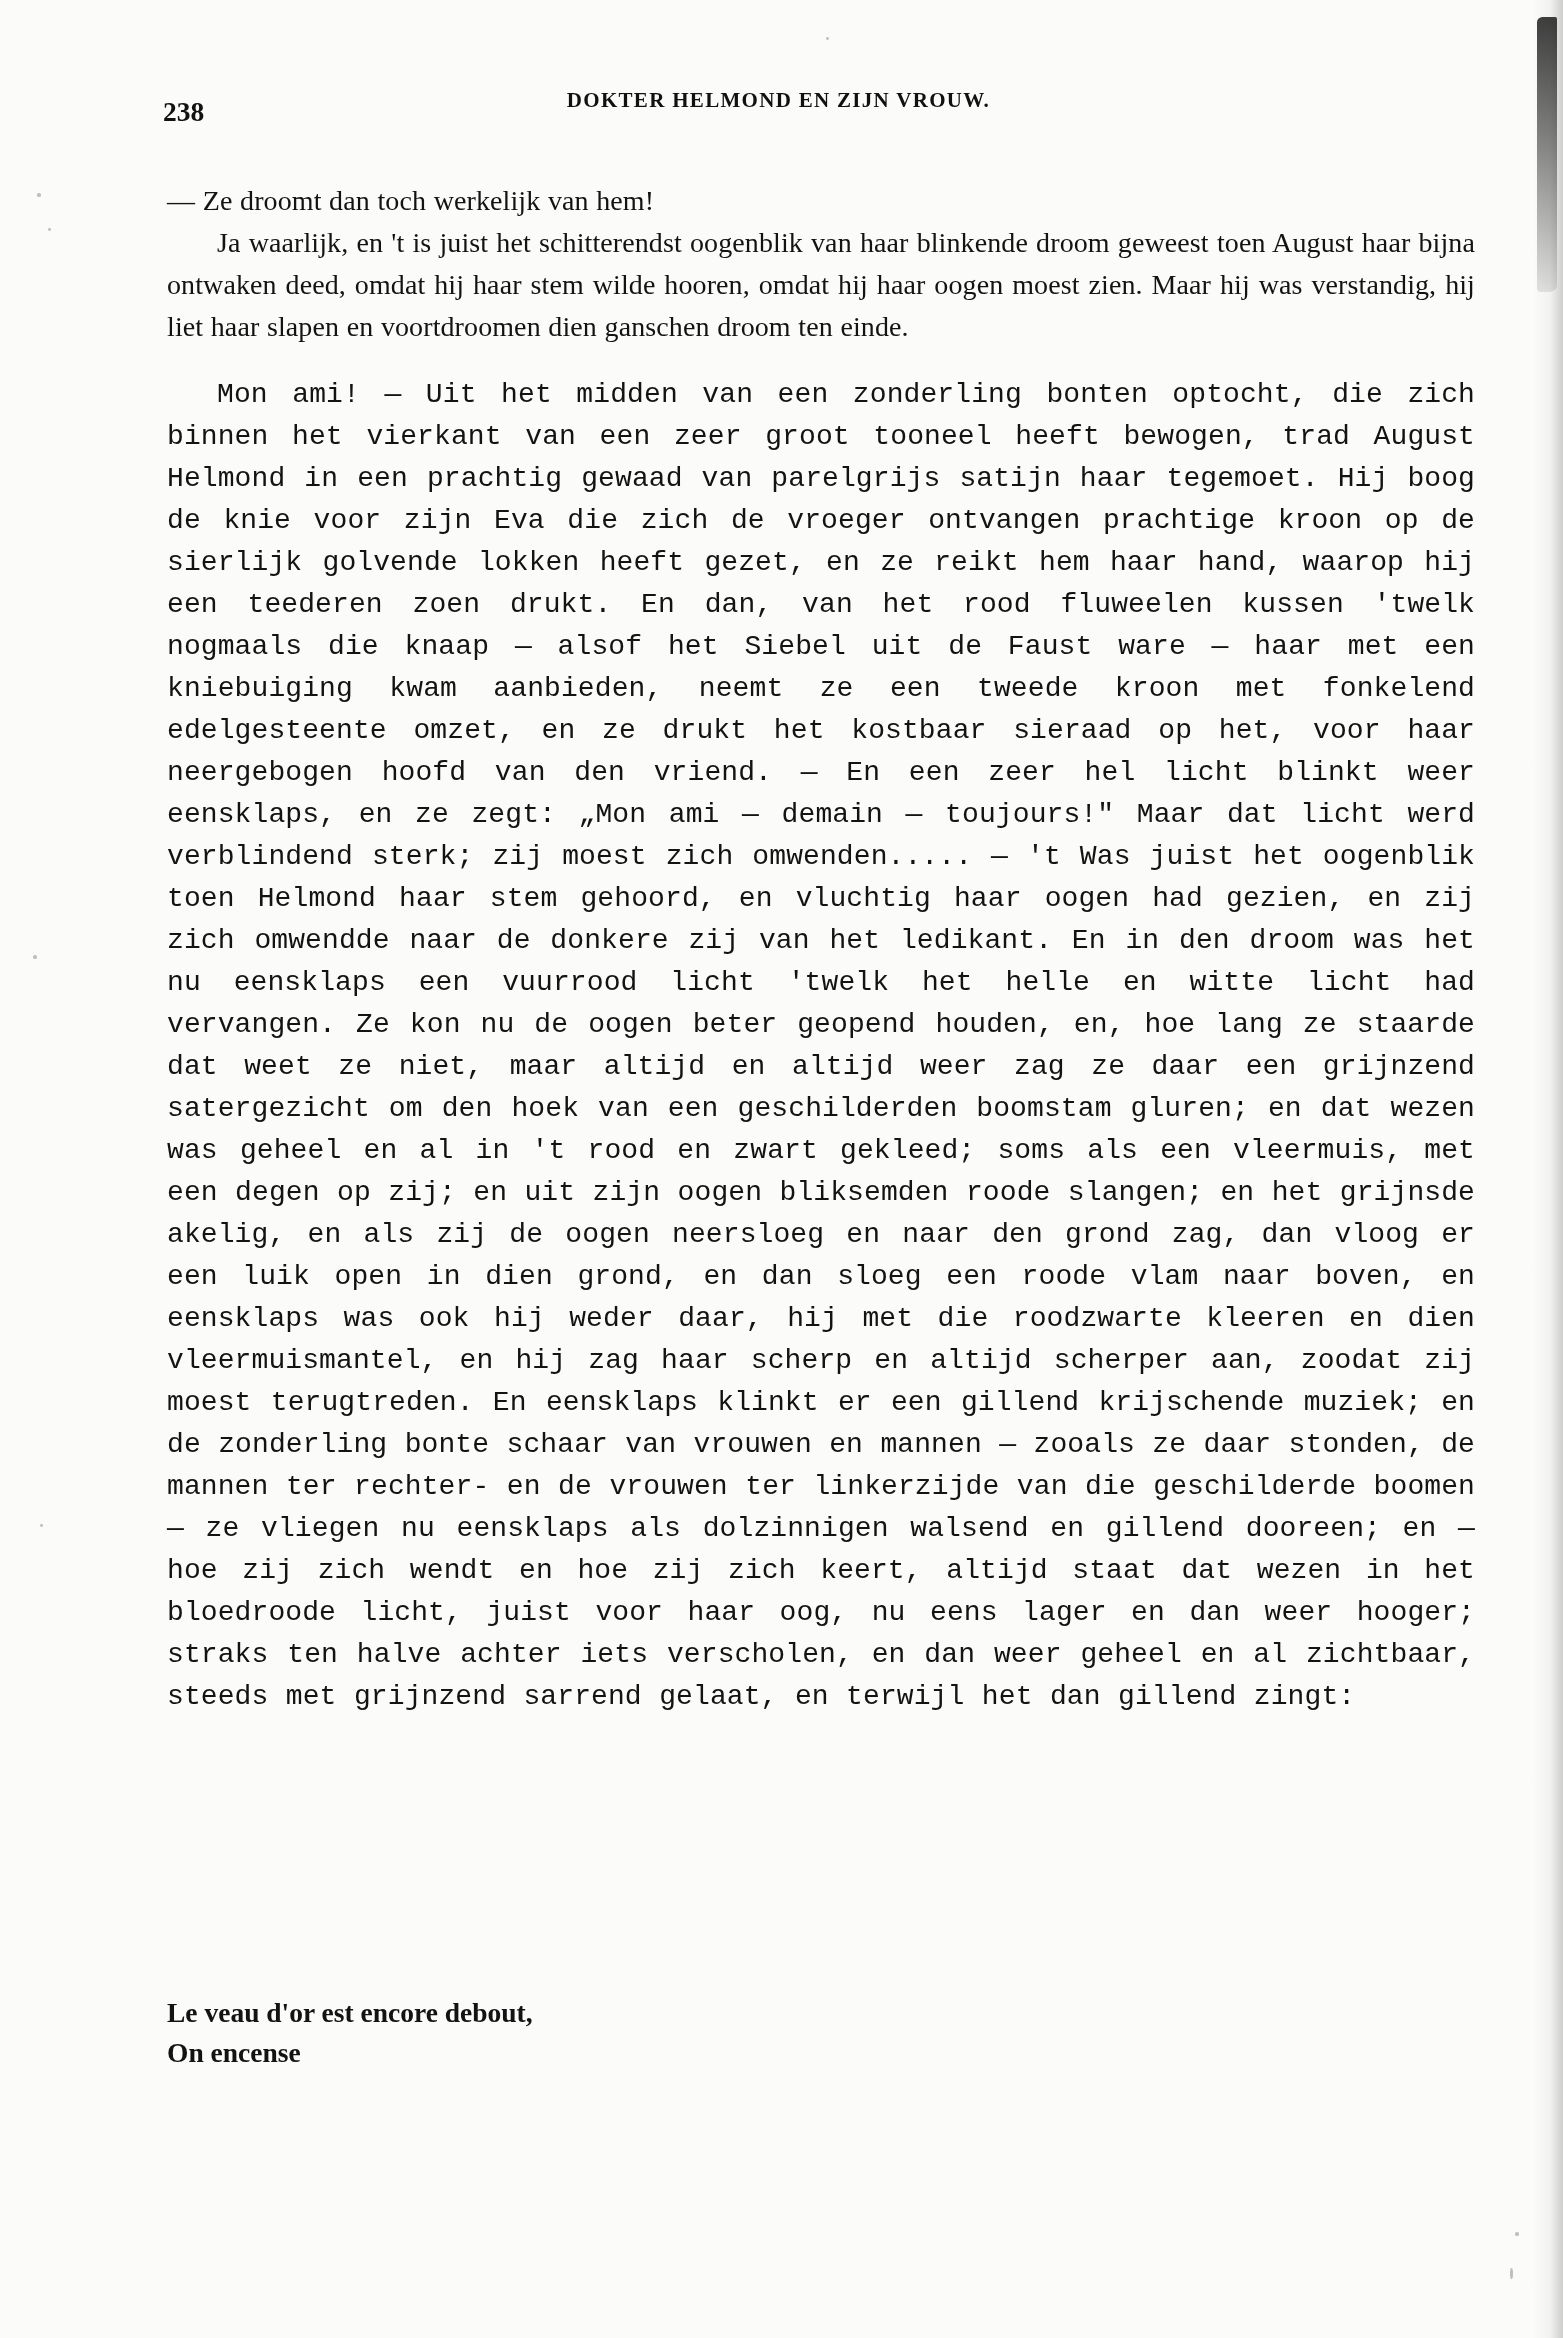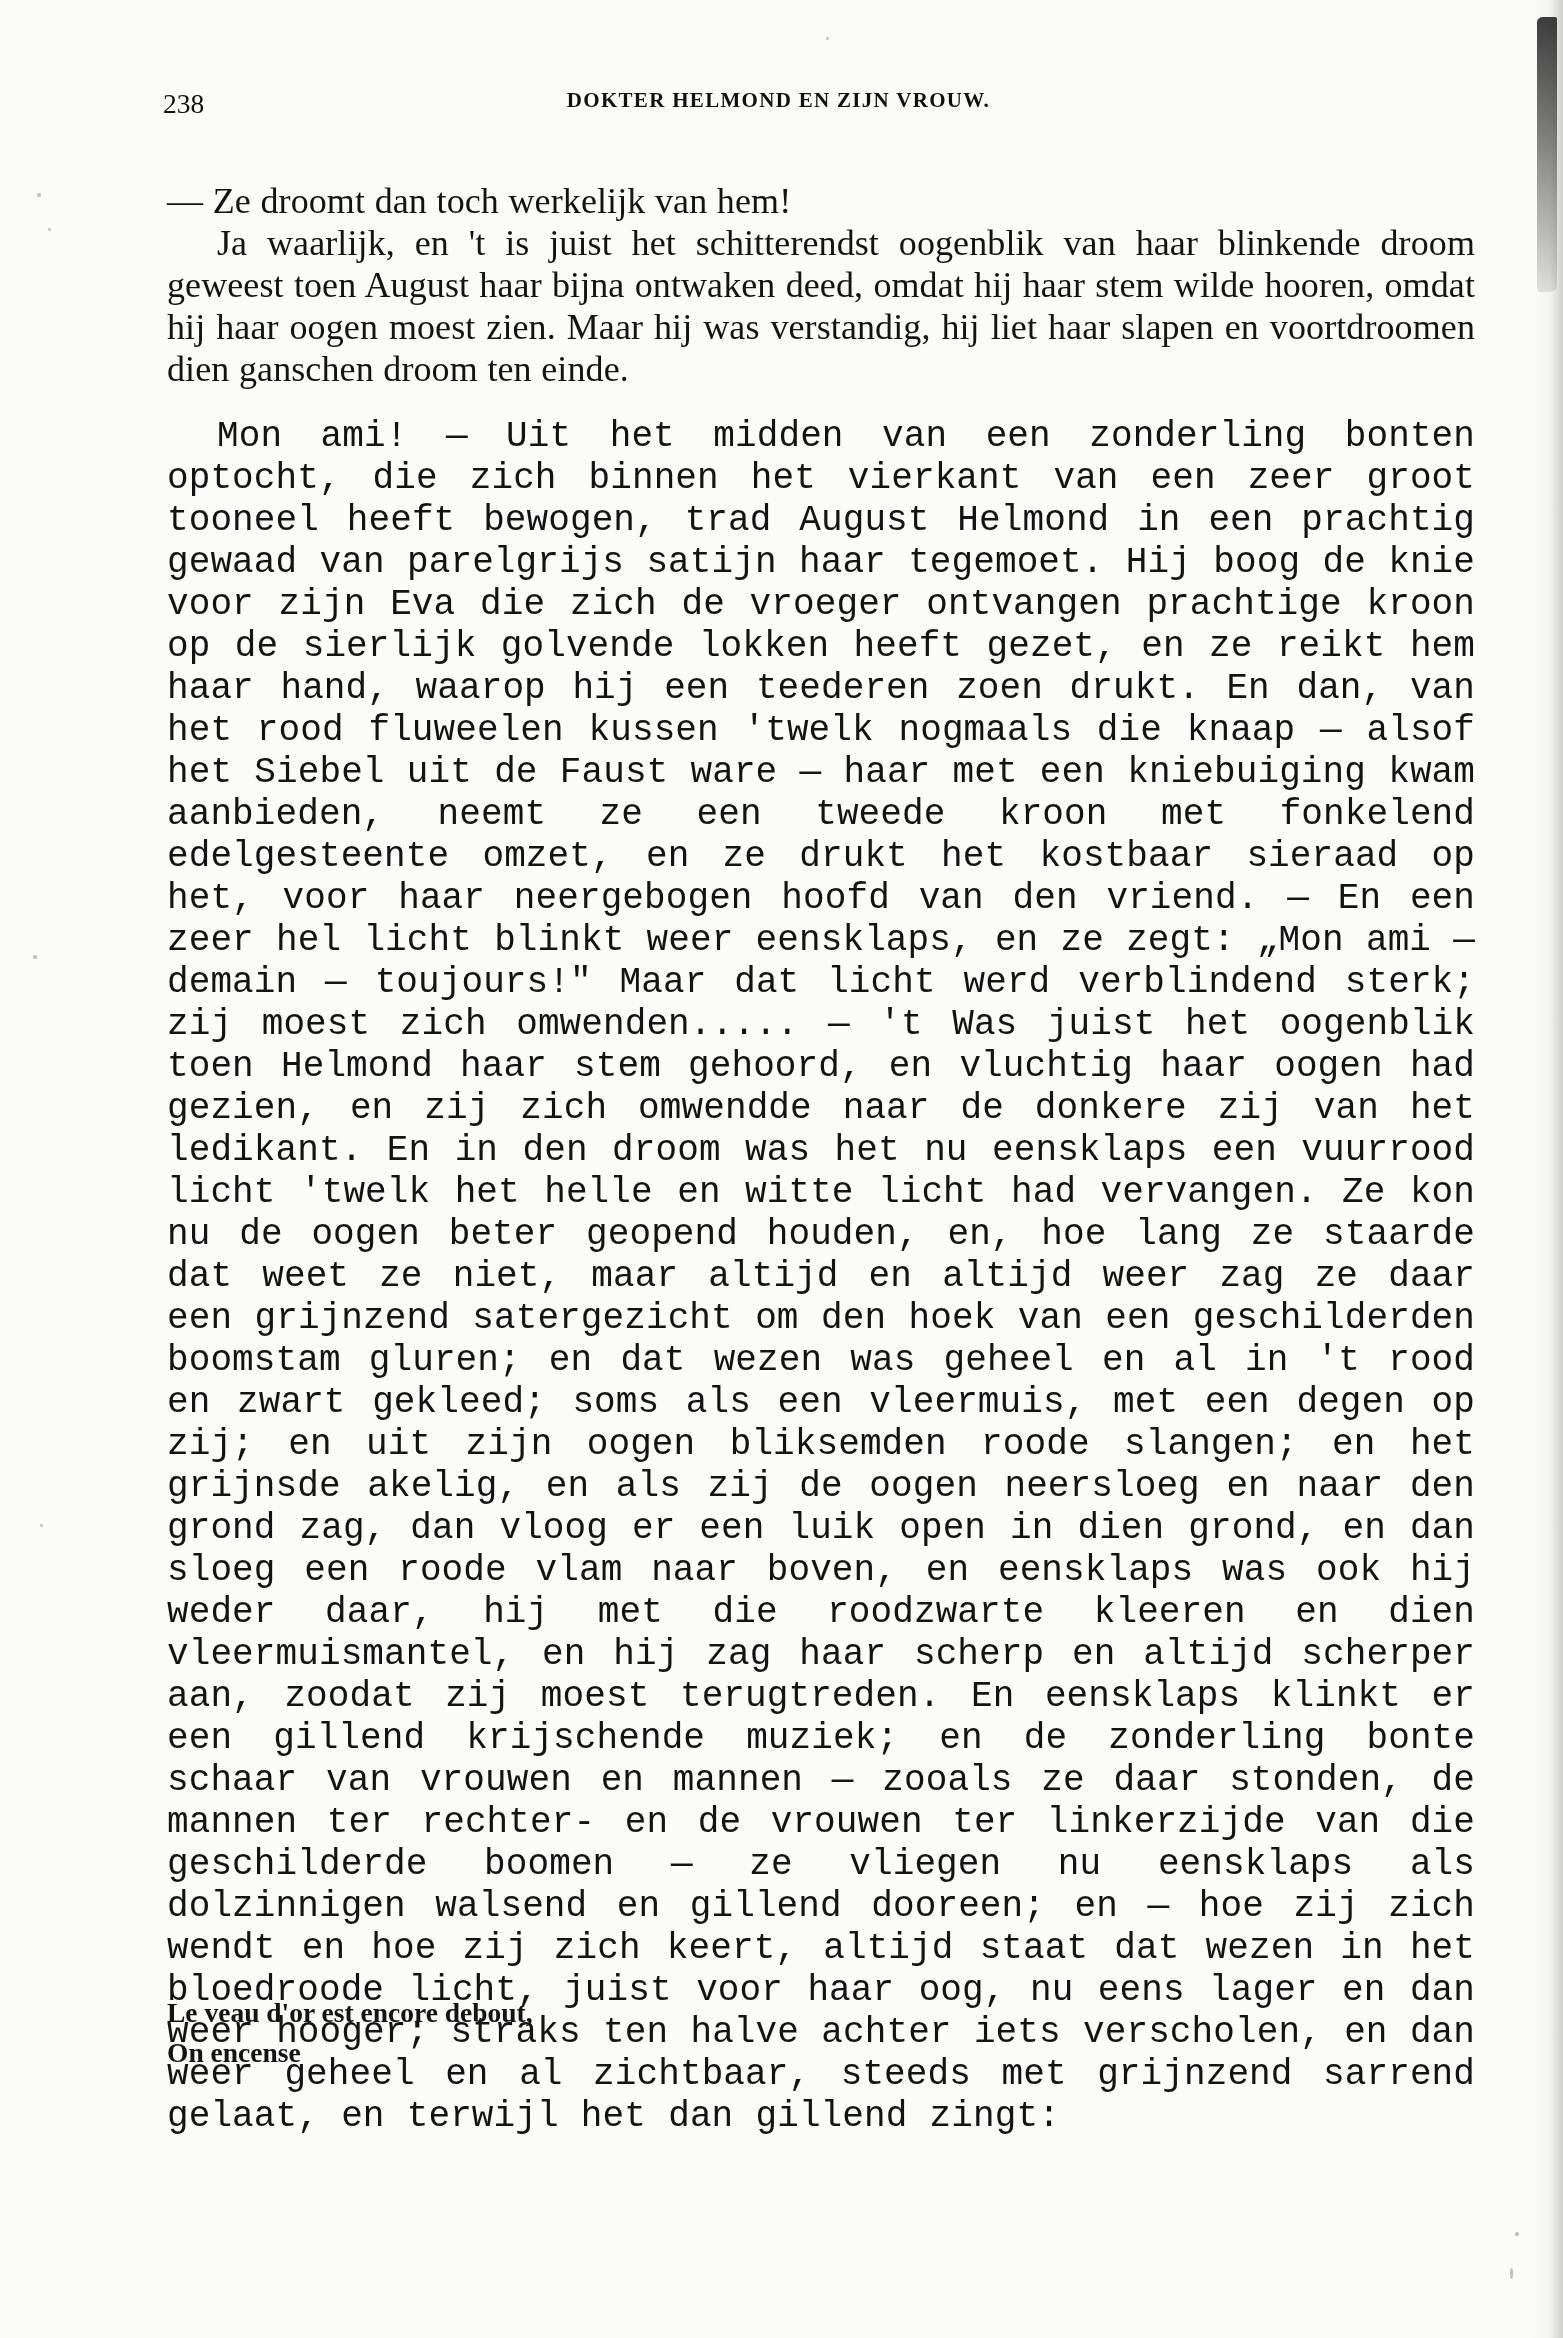--- a/index.html
+++ b/index.html
@@ -61,23 +61,23 @@
   header.page-header {
     position: absolute;
     left: 163px;
     top: 84px;
     width: 1231px;
     height: 37px;
   }
   .folio {
     position: absolute;
     left: 0;
-    top: 4px;
+    top: 12px;
     font-family: "Liberation Serif", serif;
-    font-weight: normal;
+    font-weight: bold;
     font-size: 27.5px;
     letter-spacing: 0px;
     color: #111;
   }
   .running-title {
     position: absolute;
     left: 0;
     right: 0;
     top: 3.7px;
     text-align: center;
@@ -90,21 +90,21 @@
 
   
   .body-text {
     position: absolute;
     left: 167px;
     top: 180px;
     width: 1308px;
   }
   p.para {
     margin: 0;
-    font-size: 36px;
+    font-size: 28px;
     line-height: 42px;
     text-align: justify;
     text-justify: inter-word;
     font-family: "Liberation Serif", serif;
     color: #131313;
     letter-spacing: 0.1px;
     word-spacing: 0.5px;
   }
   p.para + p.para {
     margin-top: 26px;

